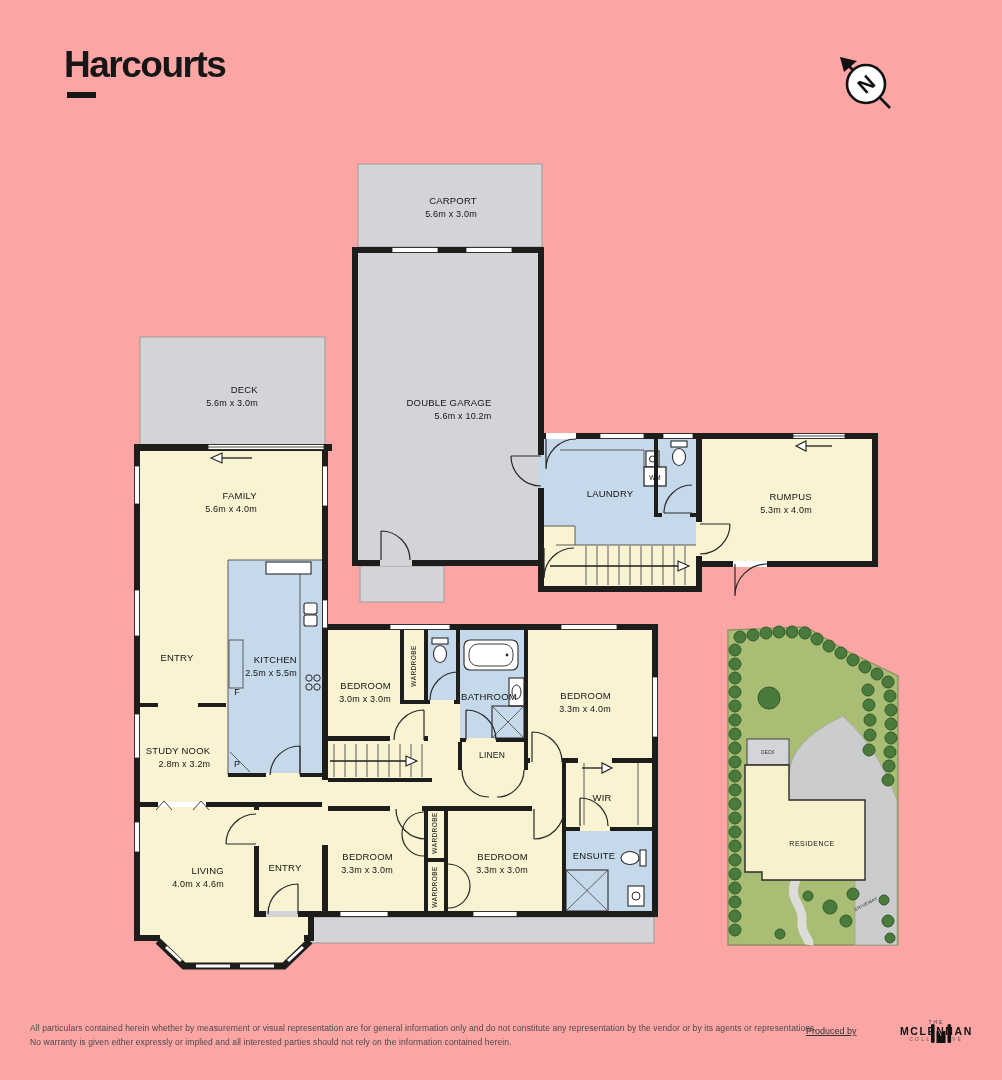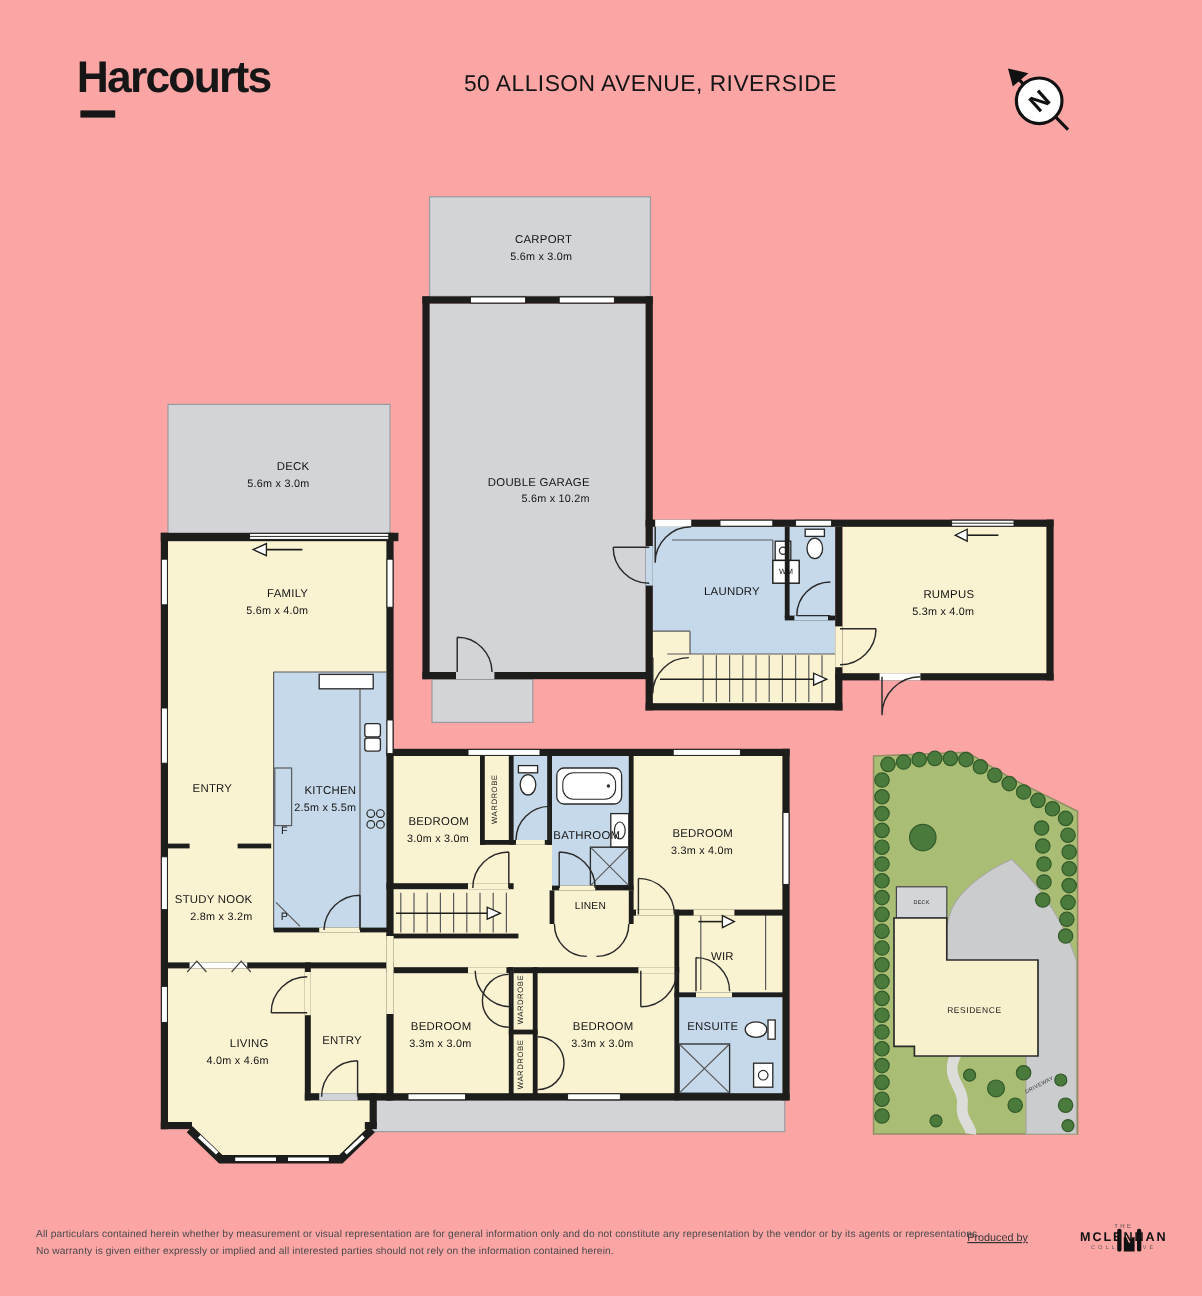--- a/index.html
+++ b/index.html
@@ -43,21 +43,20 @@
   .mcl .c{font-size:4.5px;letter-spacing:2.6px;color:#555;}
   #mclmark{position:absolute;left:930px;top:1022px;}
 </style>
 </head>
 <body>
 
 <div id="stage">
 
   <div class="brand">Harcourts</div>
   <div class="brand-bar"></div>
-  <div class="title">50 ALLISON AVENUE, RIVERSIDE</div>
   <svg id="compass" width="76" height="82" viewBox="0 0 76 82">
     <line x1="60" y1="68" x2="15" y2="22" stroke="#111" stroke-width="2.6"></line>
     <polygon points="10,17 14,32 27,21" fill="#111"></polygon>
     <circle cx="36" cy="44" r="19" fill="#fff" stroke="#111" stroke-width="2.6"></circle>
     <text x="36" y="51.5" text-anchor="middle" font-size="21" font-weight="bold" fill="#111" transform="rotate(-42 36 44)">N</text>
   </svg>
 
   <svg id="plan" width="1002" height="1080" viewBox="0 0 1002 1080">
 
     <g>

